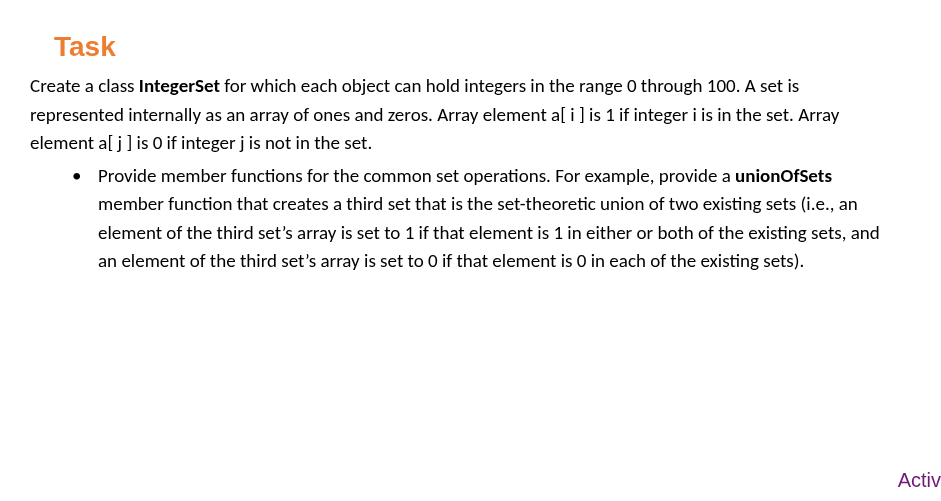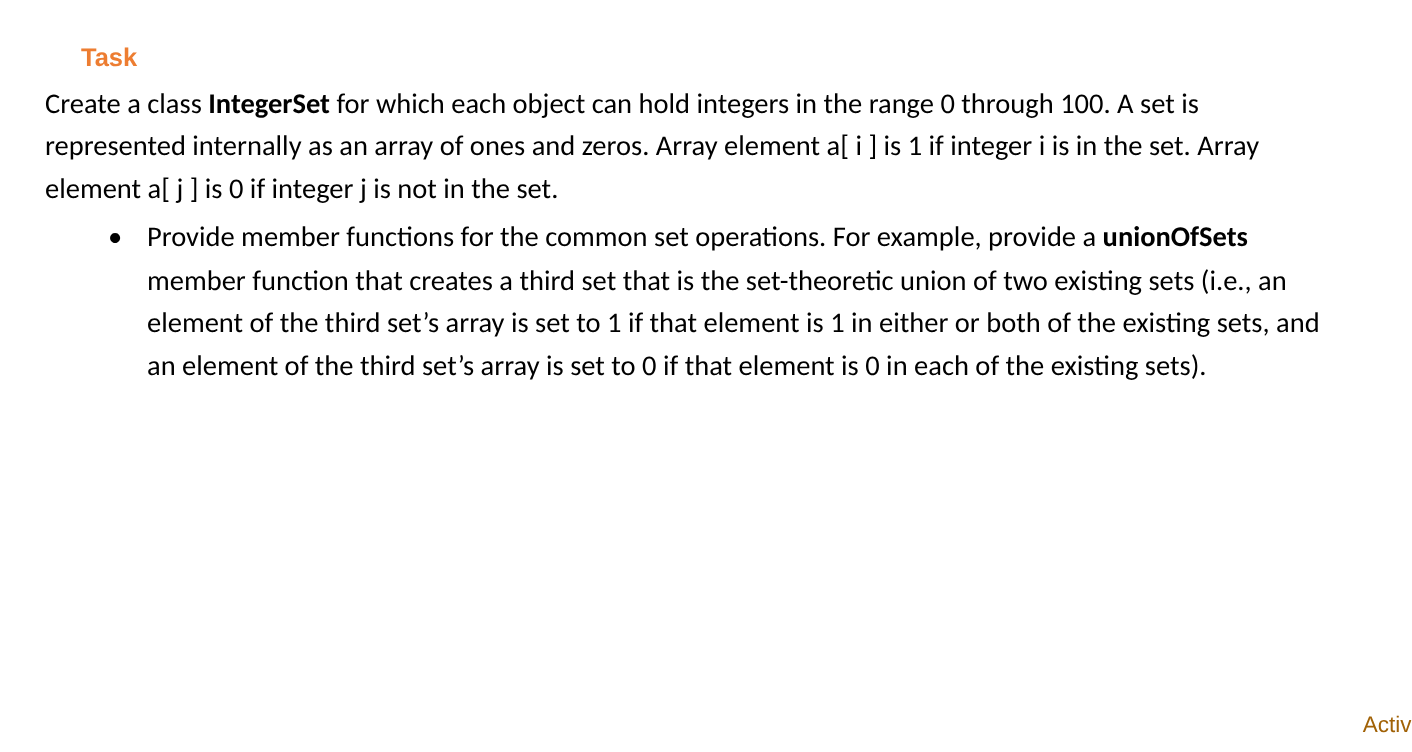--- a/index.html
+++ b/index.html
@@ -16,21 +16,21 @@
       line-height: 1.5;
       color: #000000;
       padding: 26px 50px 20px 30px;
       position: relative;
       overflow: hidden;
     }
     .task-heading {
       color: #ed7d31;
       font-family: Verdana, Geneva, sans-serif;
       font-weight: bold;
-      font-size: 17px;
+      font-size: 28px;
       margin-left: 24px;
       margin-bottom: 4px;
     }
     .intro-paragraph {
       margin-bottom: 4px;
     }
     .bold {
       font-weight: bold;
     }
     .underline {
@@ -49,22 +49,22 @@
       content: "•";
       position: absolute;
       left: 42px;
       font-size: 19px;
       color: #000;
     }
     .watermark {
       position: absolute;
       bottom: 6px;
       right: 0;
-      color: #a16207;
-      font-size: 15px;
+      color: #701a75;
+      font-size: 20px;
       font-family: 'Segoe UI', Arial, sans-serif;
     }
   </style>
 </head>
 <body>
 
 <div class="task-heading">Task</div>
 
 <p class="intro-paragraph">
   <span>Create a class </span><span class="bold">IntegerSet</span><span> for which each object can hold integers in the range 0 through 100. A set is represented internally as an array of ones and zeros. Array element a[ i ] is 1 if integer i is in the set. Array element a[ j ] is 0 if integer j is not in the set.</span>

